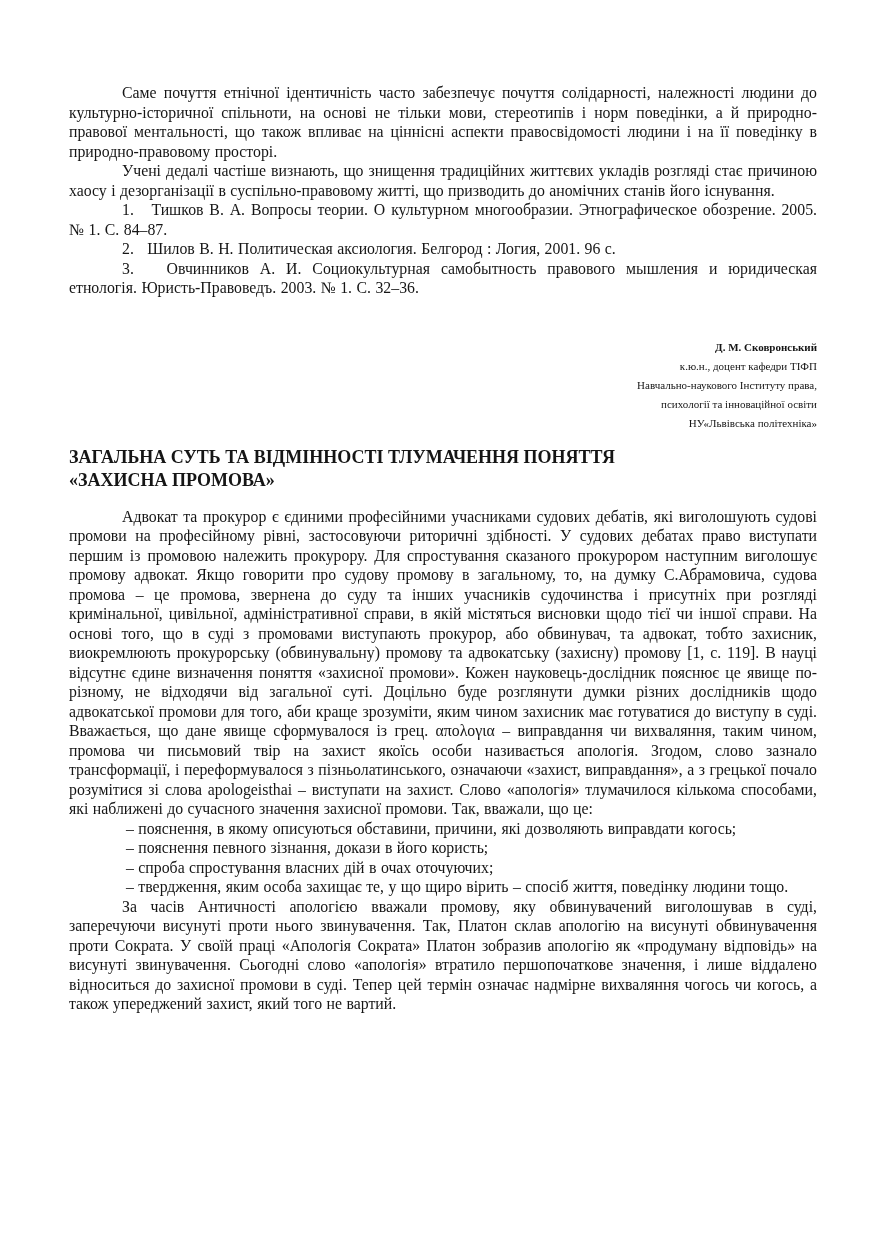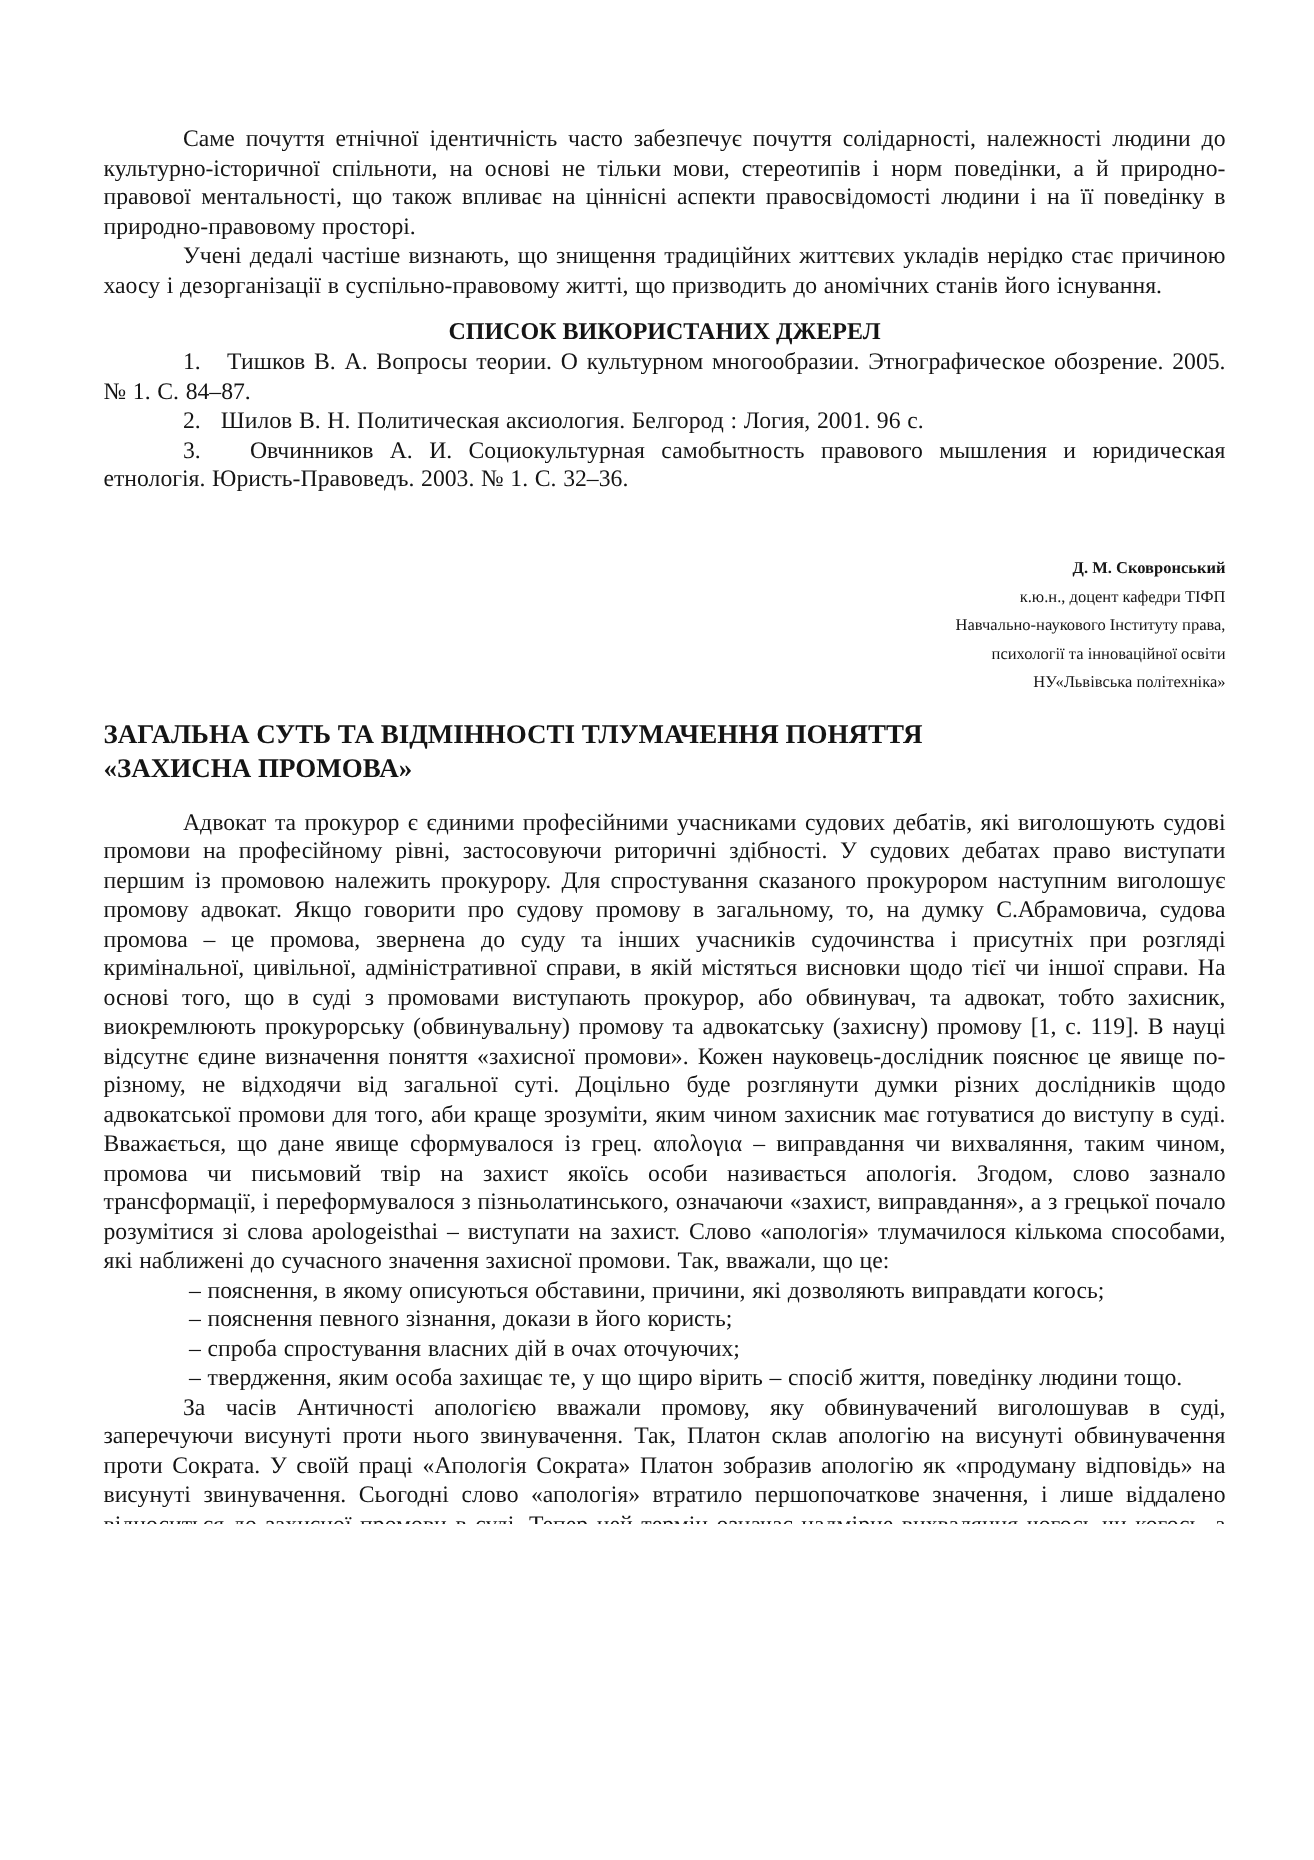--- a/index.html
+++ b/index.html
@@ -76,23 +76,22 @@
     padding-left: 44px;
   }
 </style>
 </head>
 <body>
 
 <div class="page">
   <div class="content">
 
     <p class="body">Саме почуття етнічної ідентичність часто забезпечує почуття солідарності, належності людини до культурно-історичної спільноти, на основі не тільки мови, стереотипів і норм поведінки, а й природно-правової ментальності, що також впливає на ціннісні аспекти правосвідомості людини і на її поведінку в природно-правовому просторі.</p>
-    <p class="body">Учені дедалі частіше визнають, що знищення традиційних життєвих укладів нерідко стає причиною хаосу і дезорганізації в суспільно-правовому житті, що призводить до аномічних станів його існування.</p>
+    <p class="body">Учені дедалі частіше визнають, що знищення традиційних життєвих укладів розгляді стає причиною хаосу і дезорганізації в суспільно-правовому житті, що призводить до аномічних станів його існування.</p>
 
-    <h2 class="sources-heading">СПИСОК ВИКОРИСТАНИХ ДЖЕРЕЛ</h2>
 
     <p class="body ref"><span>1.&nbsp;&nbsp;&nbsp;Тишков В. А. Вопросы теории. О культурном многообразии. </span><span class="journal">Этнографическое обозрение.</span><span> 2005. № 1. С. 84–87.</span></p>
     <p class="body ref"><span>2.&nbsp;&nbsp;&nbsp;Шилов В. Н. Политическая аксиология. Белгород : Логия, 2001. 96 с.</span><span class="journal"></span><span></span></p>
     <p class="body ref"><span>3.&nbsp;&nbsp;&nbsp;Овчинников А. И. Социокультурная самобытность правового мышления и юридическая етнологія. </span><span class="journal">Юристь-Правоведъ.</span><span> 2003. № 1. С. 32–36.</span></p>
 
     <div class="author-block">
       <div class="author-name">Д. М. Сковронський</div>
       <div>к.ю.н., доцент кафедри ТІФП</div>
       <div>Навчально-наукового Інституту права,</div>
       <div>психології та інноваційної освіти</div>

